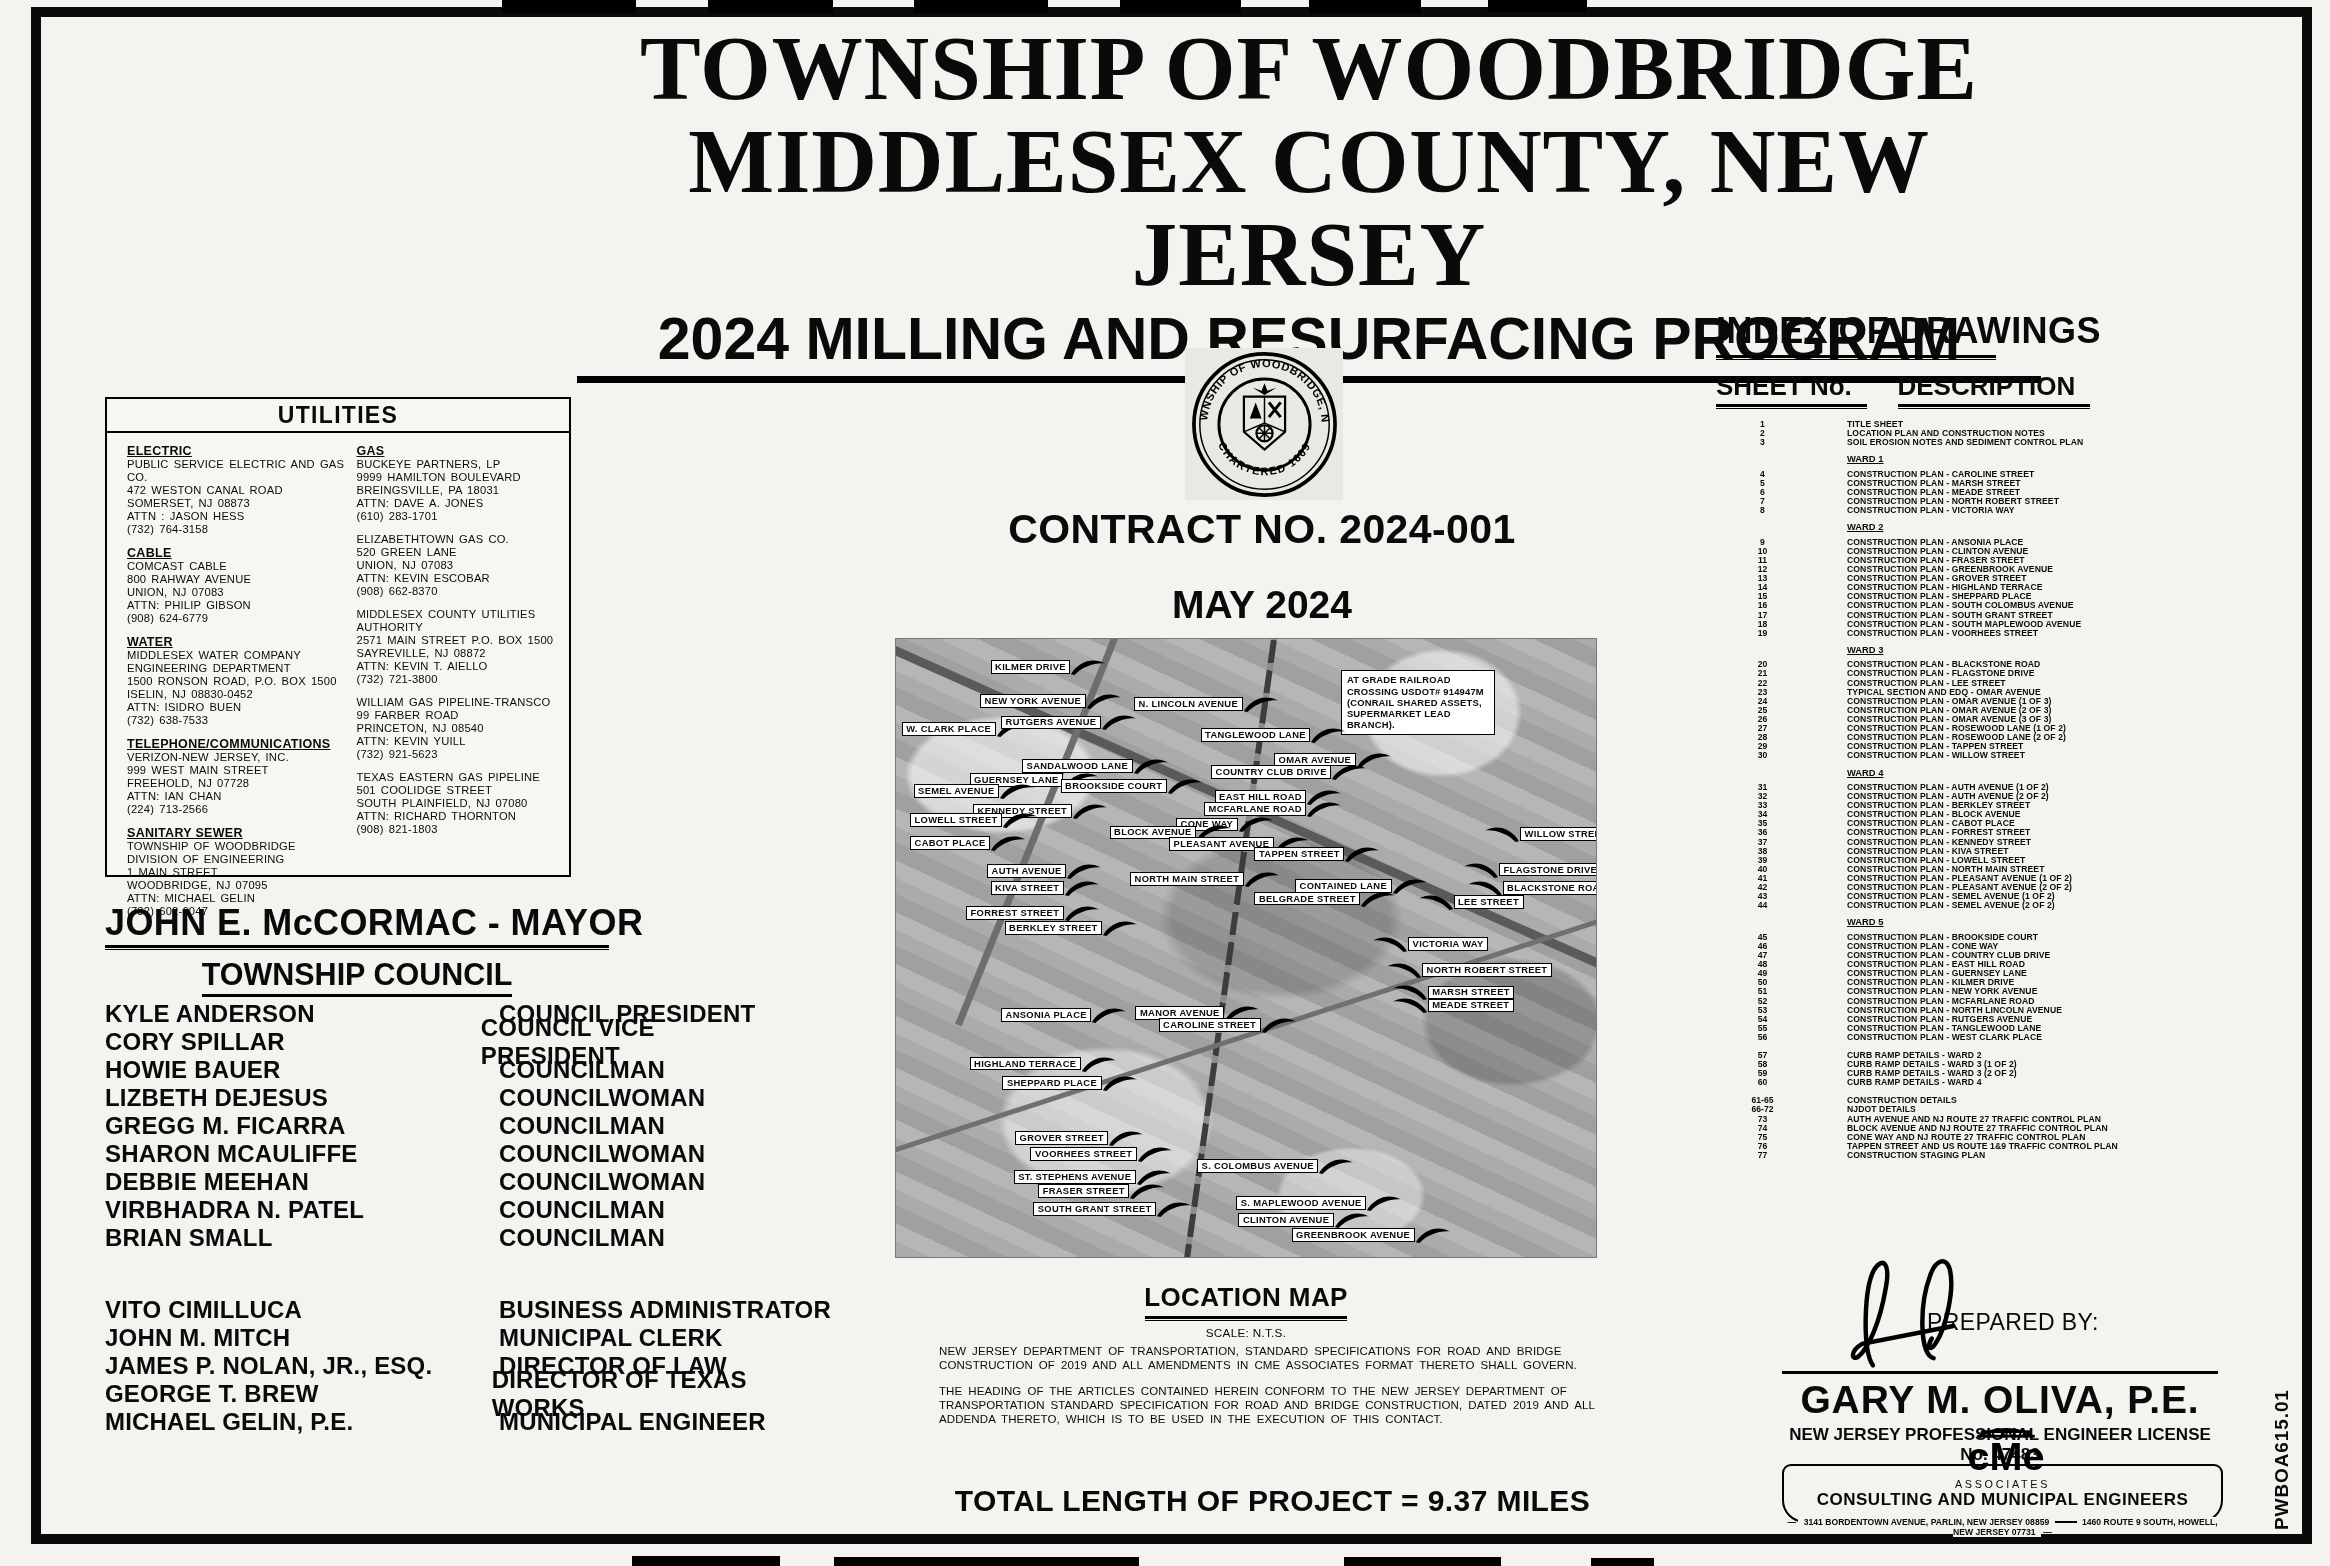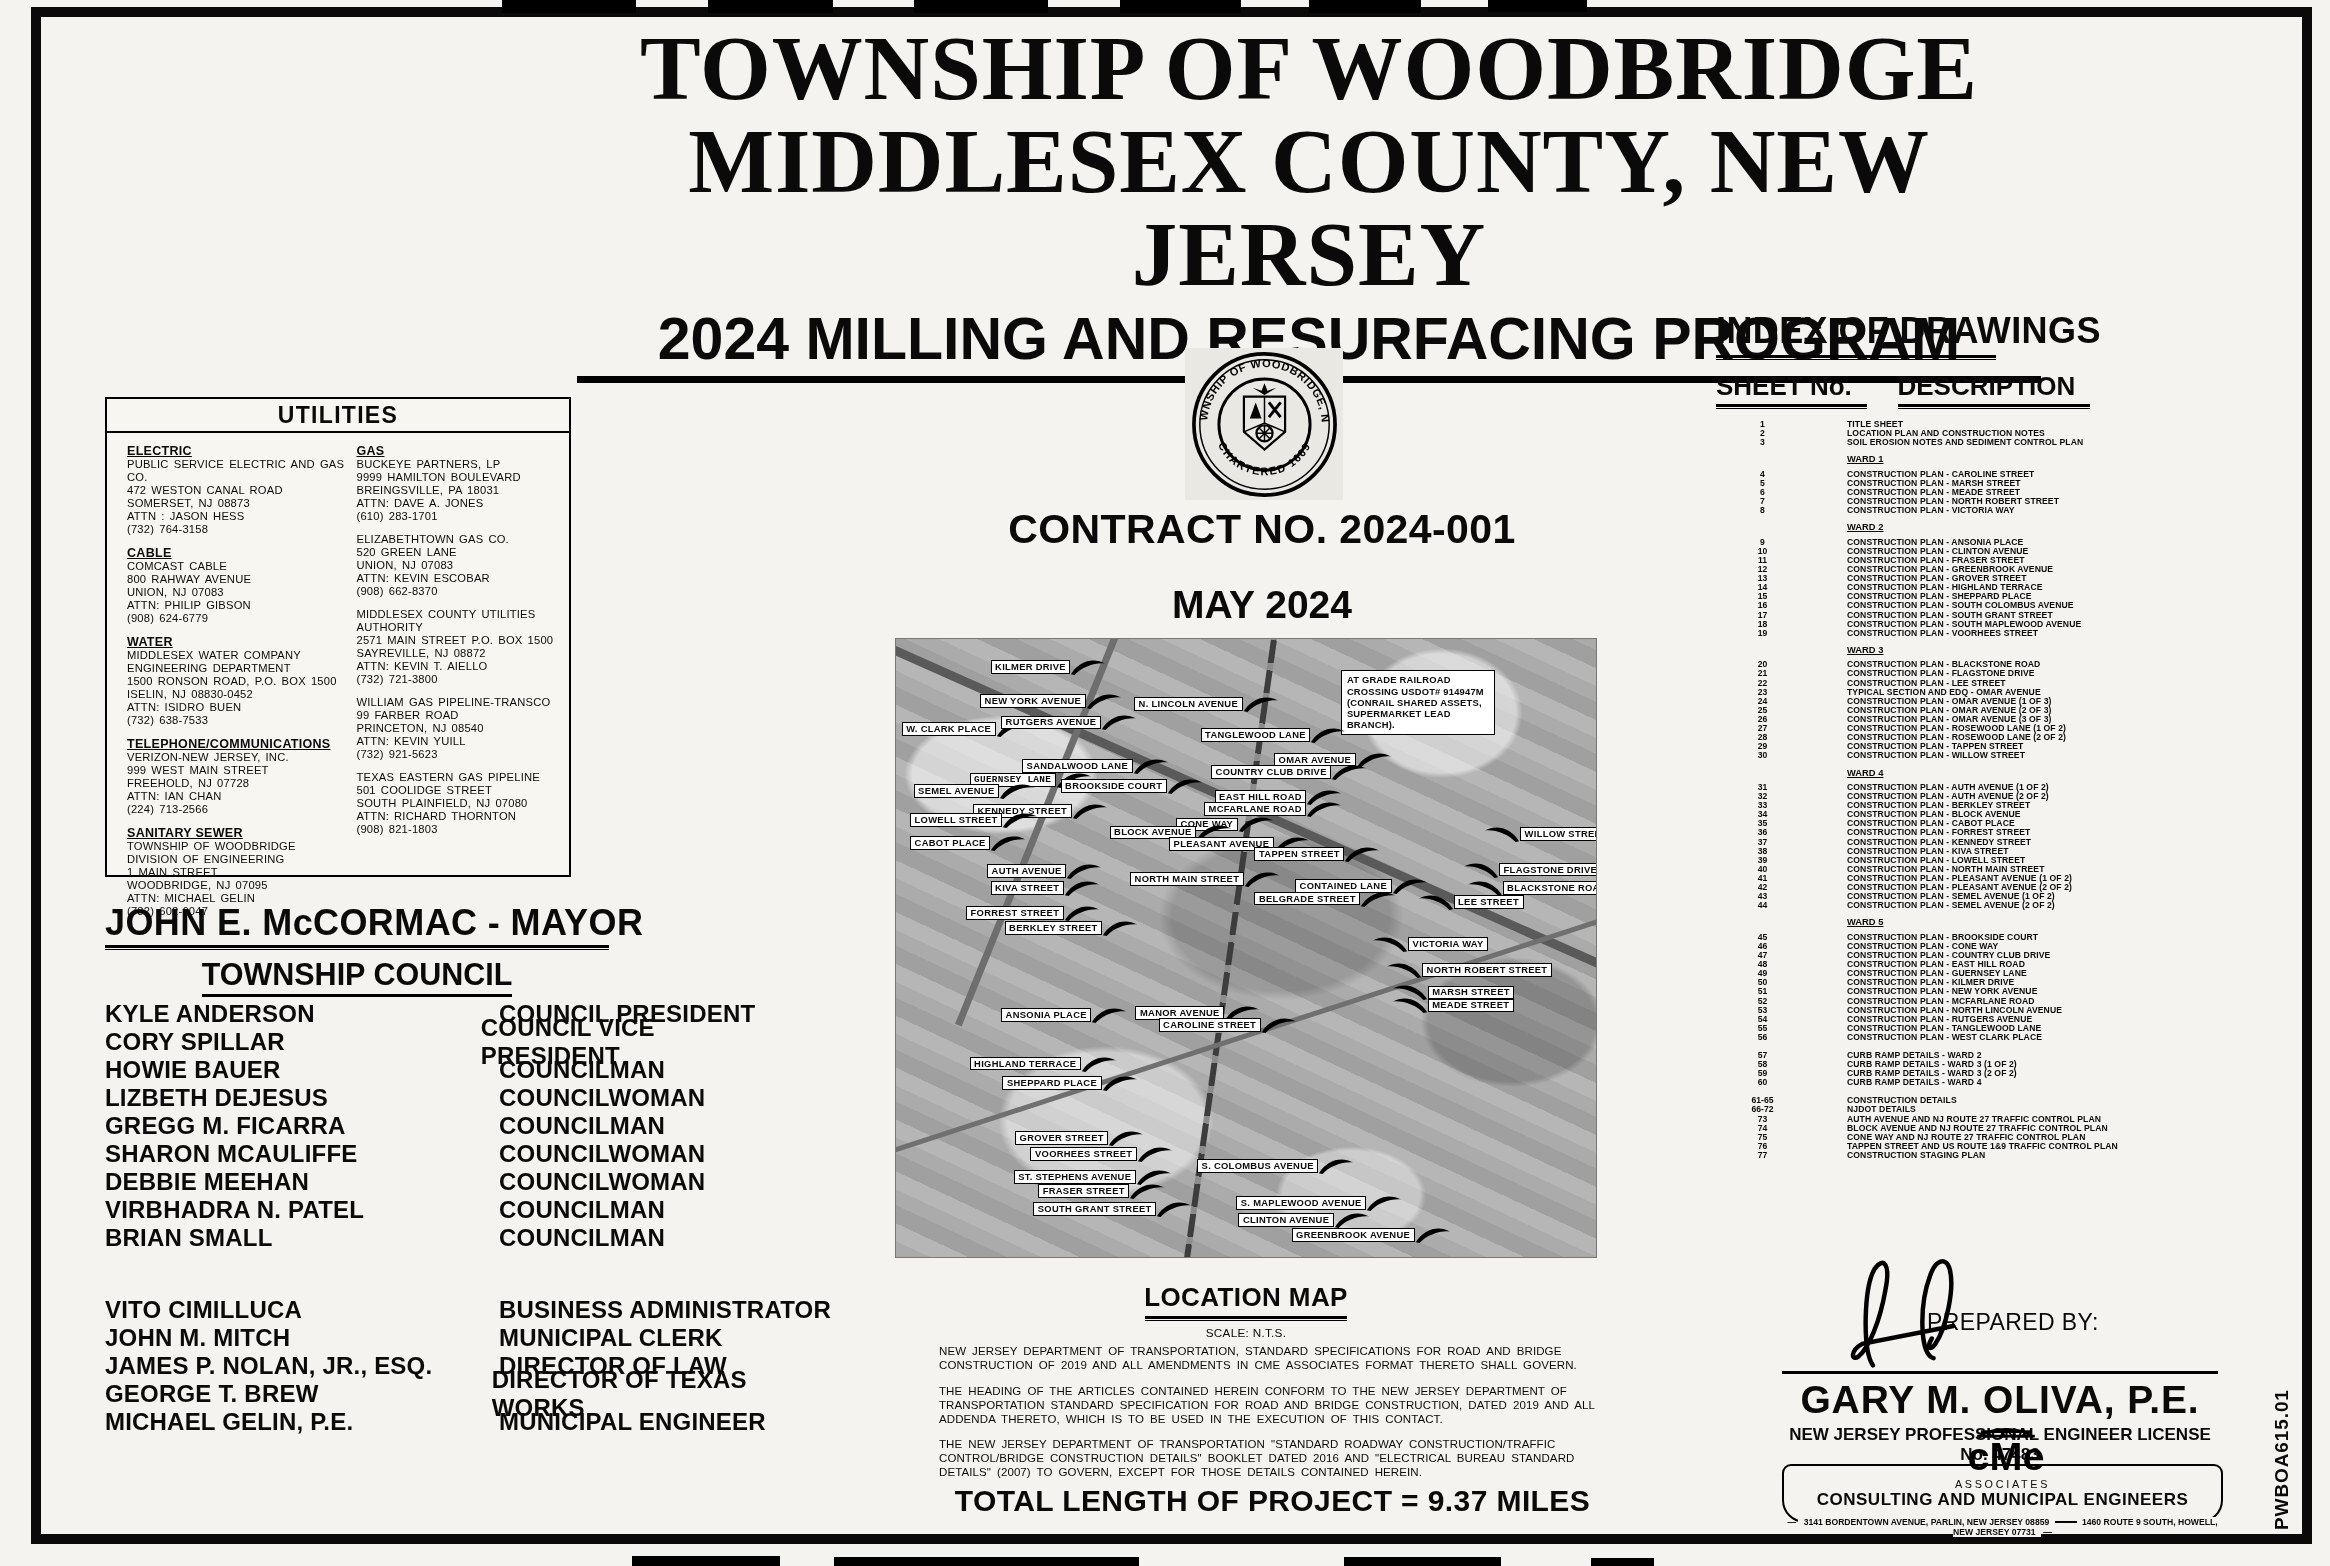--- a/index.html
+++ b/index.html
@@ -357,21 +357,21 @@
       <svg width="36" height="20" viewBox="0 0 40 22">
         <path d="M1,19 C10,4 26,0 39,7 C27,6 13,11 5,20 Z" fill="#000"></path>
       </svg>
     </div>
     <div class="map-label" style="left: 45%; top: 21.5%;">
       <span class="box">COUNTRY CLUB DRIVE</span>
       <svg width="36" height="20" viewBox="0 0 40 22">
         <path d="M1,19 C10,4 26,0 39,7 C27,6 13,11 5,20 Z" fill="#000"></path>
       </svg>
     </div>
-    <div class="map-label" style="left: 10.5%; top: 22.8%; font-family: Liberation Mono, monospace;">
+    <div class="map-label" style="left: 10.5%; top: 22.8%;">
       <span class="box">GUERNSEY LANE</span>
       <svg width="36" height="20" viewBox="0 0 40 22">
         <path d="M1,19 C10,4 26,0 39,7 C27,6 13,11 5,20 Z" fill="#000"></path>
       </svg>
     </div>
     <div class="map-label" style="left: 23.5%; top: 23.8%;">
       <span class="box">BROOKSIDE COURT</span>
       <svg width="36" height="20" viewBox="0 0 40 22">
         <path d="M1,19 C10,4 26,0 39,7 C27,6 13,11 5,20 Z" fill="#000"></path>
       </svg>
@@ -613,21 +613,20 @@
   </div>
 <div class="loc-title-wrap">
   <div class="loc-title">LOCATION MAP</div>
   <div class="loc-rule dbl"></div>
   <div class="loc-scale">SCALE: N.T.S.</div>
 </div>
 
 <div class="notes" id="notes">
     <div class="note-par">NEW JERSEY DEPARTMENT OF TRANSPORTATION, STANDARD SPECIFICATIONS FOR ROAD AND BRIDGE CONSTRUCTION OF 2019 AND ALL AMENDMENTS IN CME ASSOCIATES FORMAT THERETO SHALL GOVERN.</div>
     <div class="note-par">THE HEADING OF THE ARTICLES CONTAINED HEREIN CONFORM TO THE NEW JERSEY DEPARTMENT OF TRANSPORTATION STANDARD SPECIFICATION FOR ROAD AND BRIDGE CONSTRUCTION, DATED 2019 AND ALL ADDENDA THERETO, WHICH IS TO BE USED IN THE EXECUTION OF THIS CONTACT.</div>
-    <div class="note-par">THE NEW JERSEY DEPARTMENT OF TRANSPORTATION "STANDARD ROADWAY CONSTRUCTION/TRAFFIC CONTROL/BRIDGE CONSTRUCTION DETAILS" BOOKLET DATED 2016 AND "ELECTRICAL BUREAU STANDARD DETAILS" (2007) TO GOVERN, EXCEPT FOR THOSE DETAILS CONTAINED HEREIN.</div>
   </div>
 <div class="total-length">TOTAL LENGTH OF PROJECT = 9.37 MILES</div>
 
 <div class="index">
   <div class="index-title">INDEX OF DRAWINGS</div>
   <div class="index-title-rule dbl"></div>
   <div class="index-heads">
     <div>
       <div class="index-head-sheet">SHEET No.</div>
       <div class="dbl head-rule" style="width:151px;"></div>

